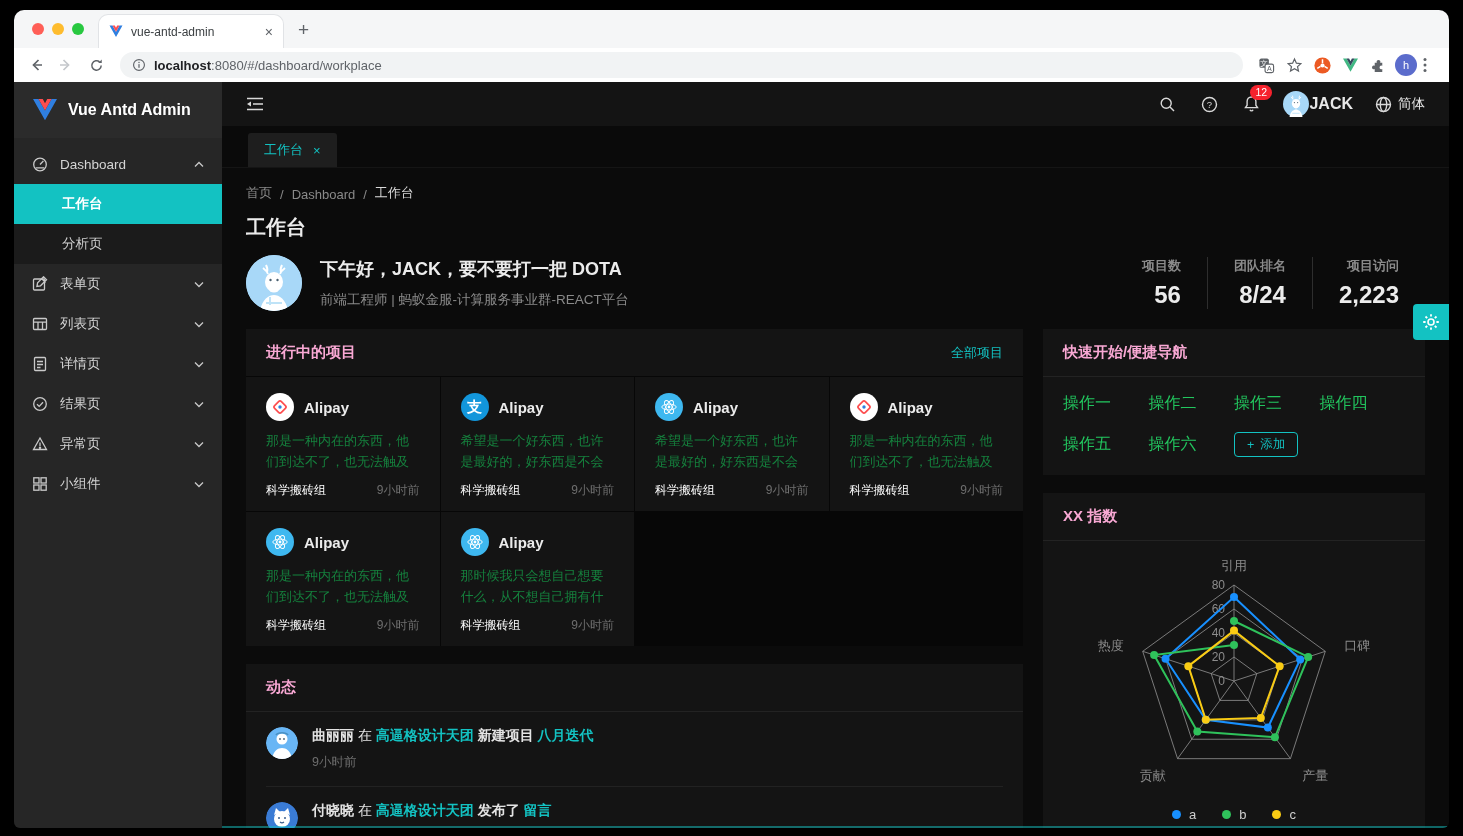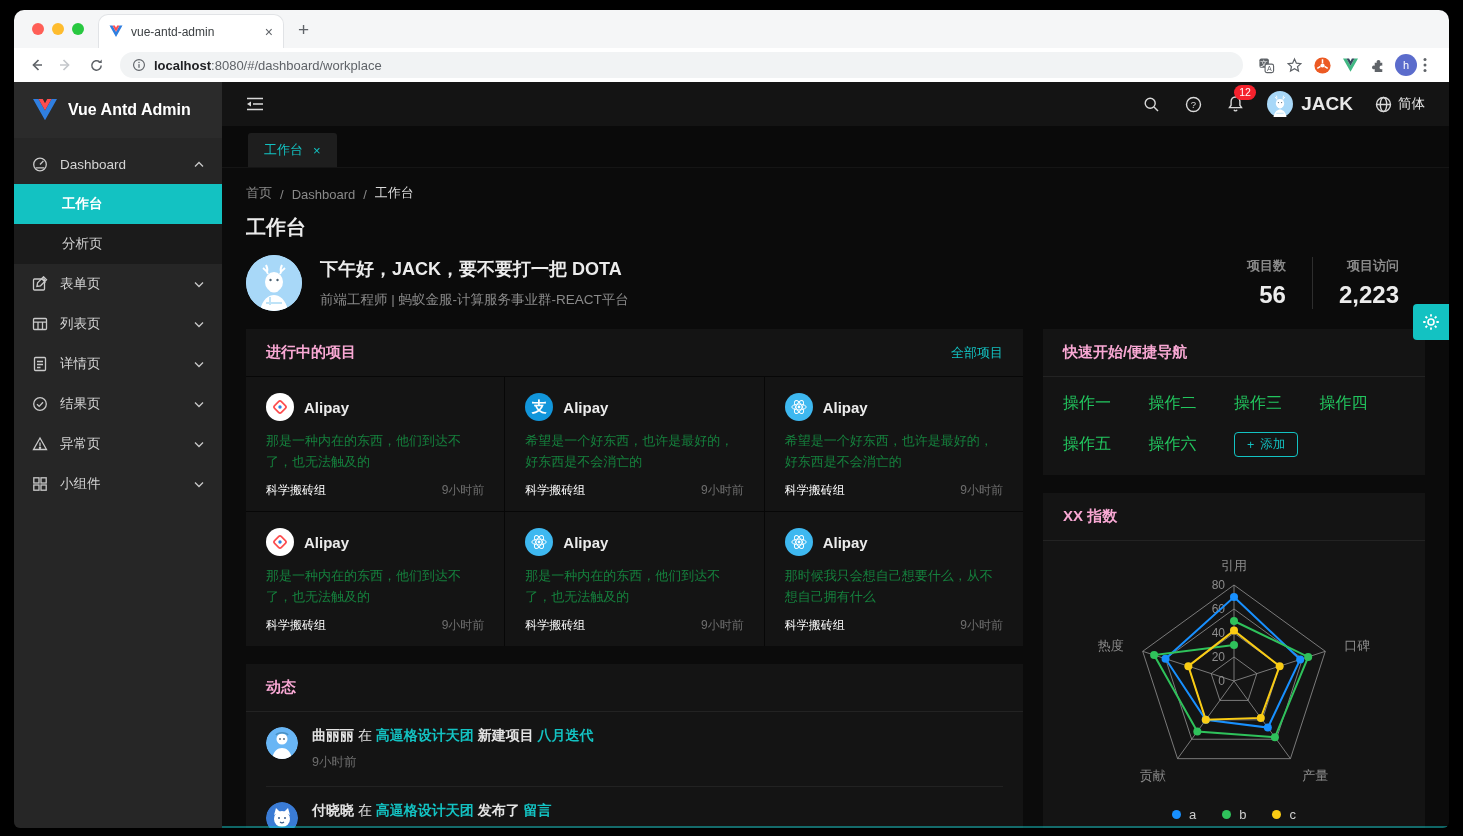--- a/index.html
+++ b/index.html
@@ -44,21 +44,21 @@
   .submenu { background:#1b1b1b; }
   .smi { height:40px; display:flex; align-items:center; padding:0 18px 0 48px; color:#cfcfcf; font-size:13.5px; }
   .smi.active { background:#13c2c2; color:#fff; font-weight:600; }
 
   .main { flex:1; display:flex; flex-direction:column; min-width:0; }
   .appbar { height:44px; background:#141414; display:flex; align-items:center; padding:0 24px; flex:none; }
   .appbar-right { margin-left:auto; display:flex; align-items:center; gap:22px; }
   .hicon { position:relative; display:flex; align-items:center; justify-content:center; width:20px; height:20px; }
   .badge { position:absolute; top:-9px; left:9px; background:#f5222d; color:#fff; font-size:10.5px;
     padding:1px 5px; border-radius:9px; line-height:13px; }
-  .userbox { display:flex; align-items:center; gap:8px; color:#e8e8e8; font-size:19px; font-weight:600; }
+  .userbox { display:flex; align-items:center; color:#e8e8e8; font-size:16px; font-weight:600; }
   .langbox { display:flex; align-items:center; gap:6px; color:#e8e8e8; font-size:13.5px; }
 
   .apptabs { height:42px; background:#0a0a0a; display:flex; align-items:flex-end; padding-left:26px;
     flex:none; border-bottom:1px solid #151515; }
   .apptab { height:34px; background:#1e1e1e; border-radius:3px 3px 0 0; display:flex; align-items:center;
     gap:10px; padding:0 16px; color:#13c2c2; font-size:13px; }
 
   .page { flex:1; min-height:0; overflow:hidden; padding:0 24px; }
   .crumbs { padding-top:16px; font-size:13px; color:#8a8a8a; display:flex; gap:8px; align-items:flex-end; }
   .crumbs .cur { color:#d9d9d9; }
@@ -76,21 +76,21 @@
 
   .columns { display:flex; gap:20px; align-items:flex-start; }
   .col-left { flex:1; min-width:0; }
   .col-right { width:382px; flex:none; display:flex; flex-direction:column; gap:18px; }
   .card { background:#141414; }
   .card-head { display:flex; align-items:center; padding:14px 20px; }
   .card-title { color:#f9a8d4; font-size:15px; font-weight:700; }
   .card-link { margin-left:auto; color:#13c2c2; font-size:13px; }
   .hairline { border-bottom:1px solid #232323; }
 
-  .proj-grid { display:grid; grid-template-columns:repeat(3,1fr); gap:1px; background:#070707; border-top:1px solid #070707;}
+  .proj-grid { display:grid; grid-template-columns:repeat(4,1fr); gap:1px; background:#070707; border-top:1px solid #070707;}
   .proj-cell { background:#141414; padding:16px 20px 12px; }
   .proj-head { display:flex; align-items:center; gap:10px; }
   .proj-icon { width:28px; height:28px; border-radius:50%; flex:none; display:flex; align-items:center; justify-content:center; }
   .icon-antd { background:#fff; }
   .icon-alipay { background:#1296db; color:#fff; font-size:15px; font-weight:700; }
   .icon-react { background:#3eb8f0; }
   .proj-name { color:#ececec; font-size:15px; font-weight:600; }
   .proj-desc { margin-top:10px; color:#15803d; font-size:13px; line-height:1.6; height:42px; overflow:hidden; }
   .proj-foot { margin-top:9px; display:flex; font-size:12px; }
   .proj-group { color:#ffffff; font-weight:400; }
@@ -395,20 +395,24 @@
               </svg>
           </span>
           <div class="w-texts">
             <div class="w-title">下午好，JACK，要不要打一把 DOTA</div>
             <div class="w-sub">前端工程师 | 蚂蚁金服-计算服务事业群-REACT平台</div>
           </div>
           <div class="stats">
             <div class="stat">
               <div class="stat-label">项目数</div>
               <div class="stat-value">56</div>
+            </div>
+            <div class="stat">
+              <div class="stat-label">团队排名</div>
+              <div class="stat-value">8/24</div>
             </div>
             <div class="stat">
               <div class="stat-label">项目访问</div>
               <div class="stat-value">2,223</div>
             </div>
           </div>
         </div>
 
         <div class="columns">
 

